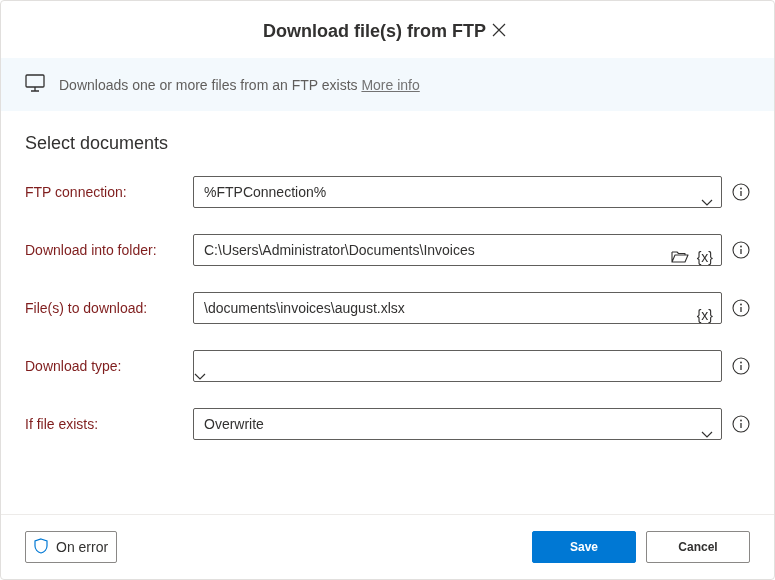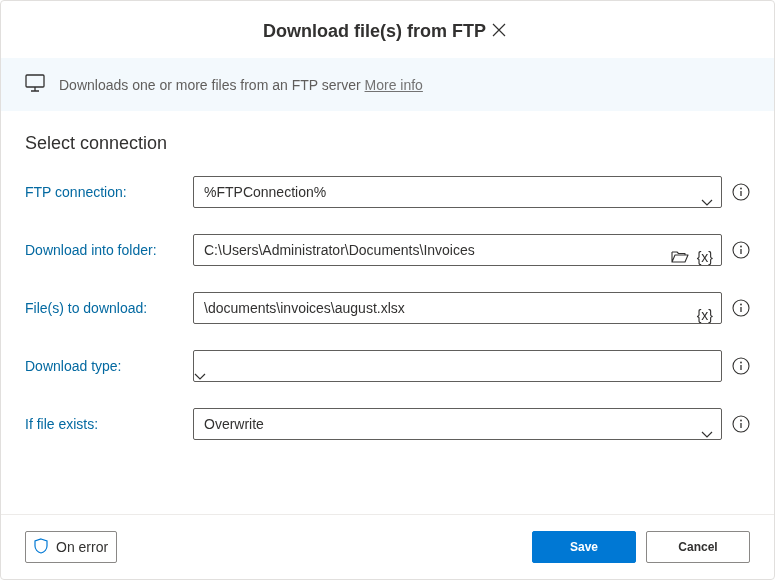--- a/index.html
+++ b/index.html
@@ -60,21 +60,21 @@
     }
     .form-row {
       display: flex;
       align-items: center;
       margin-bottom: 26px;
       gap: 10px;
     }
     .form-label {
       width: 158px;
       flex-shrink: 0;
-      color: #0369a1;
+      color: #7f1d1d;
     }
     .input-wrap {
       flex: 1;
       position: relative;
       display: flex;
       align-items: flex-end;
       border: 1px solid #605e5c;
       border-radius: 2px;
       height: 32px;
       background: #fff;
@@ -176,26 +176,26 @@
   </div>
 
   <div class="info-banner">
     <span class="monitor-icon">
       <svg width="20" height="18" viewBox="0 0 20 18" fill="none">
           <rect x="1" y="1" width="18" height="12" rx="1" stroke="currentColor" stroke-width="1.3"></rect>
           <path d="M6 17 H14 M10 13 V17" stroke="currentColor" stroke-width="1.3"></path>
         </svg>
     </span>
     <span class="text">
-      <span>Downloads one or more files from an FTP server </span><a href="#">More info</a>
+      <span>Downloads one or more files from an FTP exists </span><a href="#">More info</a>
     </span>
   </div>
 
   <div class="content">
-    <h2 class="section-title">Select connection</h2>
+    <h2 class="section-title">Select documents</h2>
 
     <div class="form-row">
       <label class="form-label">FTP connection:</label>
       <div class="input-wrap">
         <input type="text" value="%FTPConnection%" style="">
         <div class="input-icons">
           <span class="chevron">
               <svg width="12" height="8" viewBox="0 0 12 8">
                 <path d="M1 1 L6 6 L11 1" stroke="#323130" stroke-width="1.2" fill="none"></path>
               </svg>

